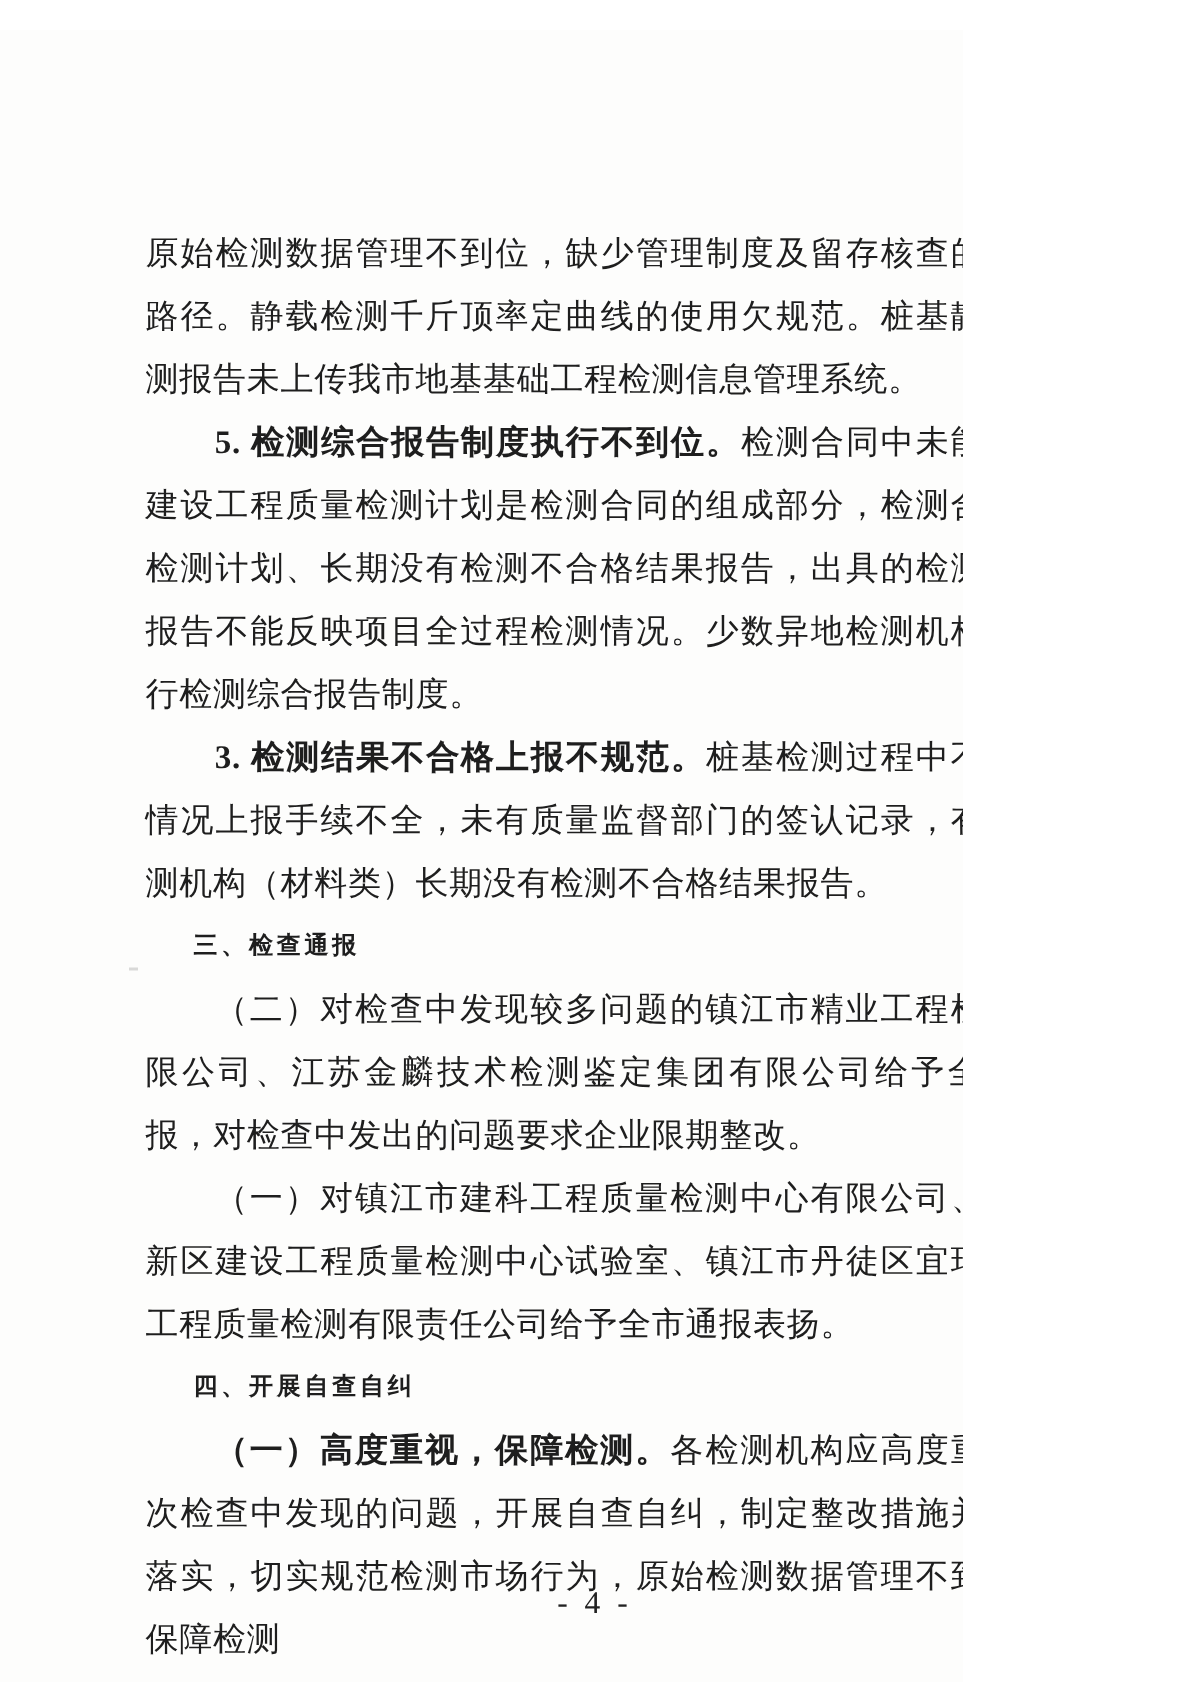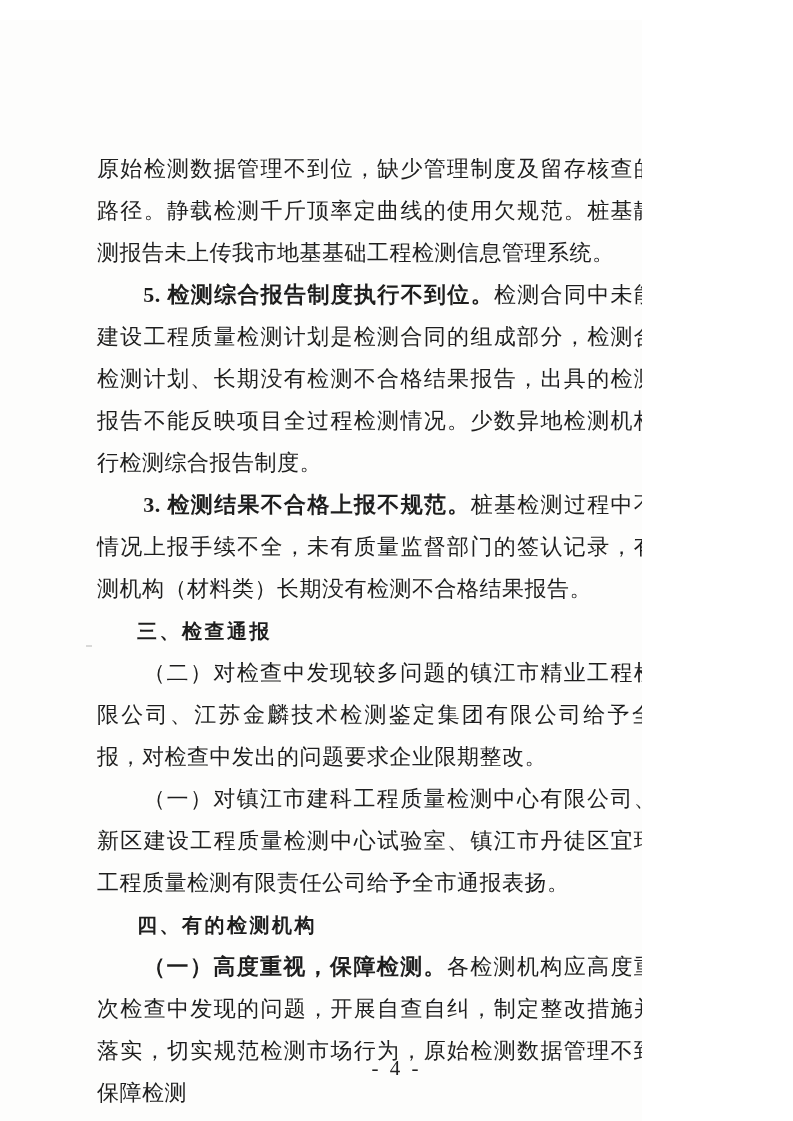--- a/index.html
+++ b/index.html
@@ -27,21 +27,21 @@
     letter-spacing: 0.5px;
     text-align: justify;
     text-justify: inter-character;
   }
   .doc-body p { margin: 0; }
   .para { text-indent: 2.1em; }
   .para.noindent { text-indent: 0; }
   .heading {
     font-family: "Liberation Sans", "DejaVu Sans", sans-serif;
     font-weight: 700;
-    font-size: 20px;
+    font-size: 16px;
     letter-spacing: 2.5px;
     text-indent: 2em;
   }
   .bold { font-weight: 700; }
   .footer {
     position: absolute;
     left: 0;
     top: 1036px;
     width: 793px;
     text-align: center;
@@ -64,18 +64,18 @@
 <body>
 
 <div class="page">
   <div class="doc-body">
       <p class="para noindent"><span>原始检测数据管理不到位，缺少管理制度及留存核查的存储路径。静载检测千斤顶率定曲线的使用欠规范。桩基静载检测报告未上传我市地基基础工程检测信息管理系统。</span></p>
       <p class="para"><span class="bold">5. 检测综合报告制度执行不到位。</span><span>检测合同中未能明确建设工程质量检测计划是检测合同的组成部分，检测合同、检测计划、长期没有检测不合格结果报告，出具的检测综合报告不能反映项目全过程检测情况。少数异地检测机构未执行检测综合报告制度。</span></p>
       <p class="para"><span class="bold">3. 检测结果不合格上报不规范。</span><span>桩基检测过程中不合格情况上报手续不全，未有质量监督部门的签认记录，有的检测机构（材料类）长期没有检测不合格结果报告。</span></p>
       <p class="heading">三、检查通报</p>
       <p class="para"><span>（二）对检查中发现较多问题的镇江市精业工程检测有限公司、江苏金麟技术检测鉴定集团有限公司给予全市通报，对检查中发出的问题要求企业限期整改。</span></p>
       <p class="para"><span>（一）对镇江市建科工程质量检测中心有限公司、镇江新区建设工程质量检测中心试验室、镇江市丹徒区宜瑞建筑工程质量检测有限责任公司给予全市通报表扬。</span></p>
-      <p class="heading">四、有的检测机构</p>
+      <p class="heading">四、开展自查自纠</p>
       <p class="para"><span class="bold">（一）高度重视，保障检测。</span><span>各检测机构应高度重视本次检查中发现的问题，开展自查自纠，制定整改措施并有效落实，切实规范检测市场行为，原始检测数据管理不到位，保障检测</span></p>
     </div>
   <div class="speck"></div>
   <div class="footer">- 4 -</div>
 </div>
 
 </body></html>

